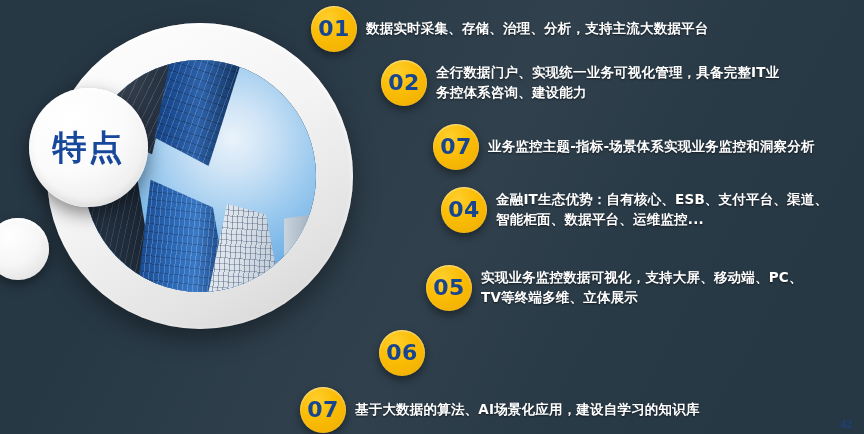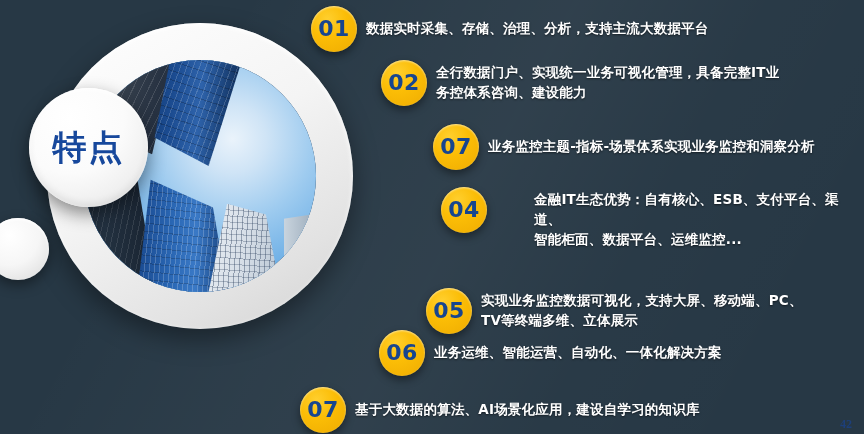--- a/index.html
+++ b/index.html
@@ -190,22 +190,22 @@
     padding-left: 9px;
     letter-spacing: 0.2px;
   }
   .ftext.single { padding-top: 13px; }
   .ftext.double { padding-top: 3px; }
 
   
   #item-1 { left: 311px; top: 6px;  }
   #item-2 { left: 381px; top: 60px; }
   #item-3 { left: 433px; top: 124px;}
-  #item-4 { left: 441px; top: 187px; gap: 38px;}
-  #item-5 { left: 426px; top: 265px; margin-top: 23px;}
+  #item-4 { left: 441px; top: 187px;}
+  #item-5 { left: 426px; top: 265px;}
   #item-6 { left: 379px; top: 330px;}
   #item-7 { left: 300px; top: 387px;}
 
   
   #page-number {
     position: absolute;
     right: 12px; bottom: 2px;
     font-family: "Liberation Serif", "DejaVu Serif", serif;
     font-size: 12px;
     font-weight: 700;
@@ -259,21 +259,20 @@
   </div>
 
   <div class="feature-item" id="item-5">
     <div class="badge">05</div>
     <div class="ftext double">实现业务监控数据可视化，支持大屏、移动端、PC、
 TV等终端多维、立体展示</div>
   </div>
 
   <div class="feature-item" id="item-6">
     <div class="badge">06</div>
-    <div class="ftext single">业务运维、智能运营、自动化、一体化解决方案</div>
   </div>
 
   <div class="feature-item" id="item-7">
     <div class="badge">07</div>
     <div class="ftext single">基于大数据的算法、AI场景化应用，建设自学习的知识库</div>
   </div>
 
   <div id="page-number">42</div>
 
 </div>

